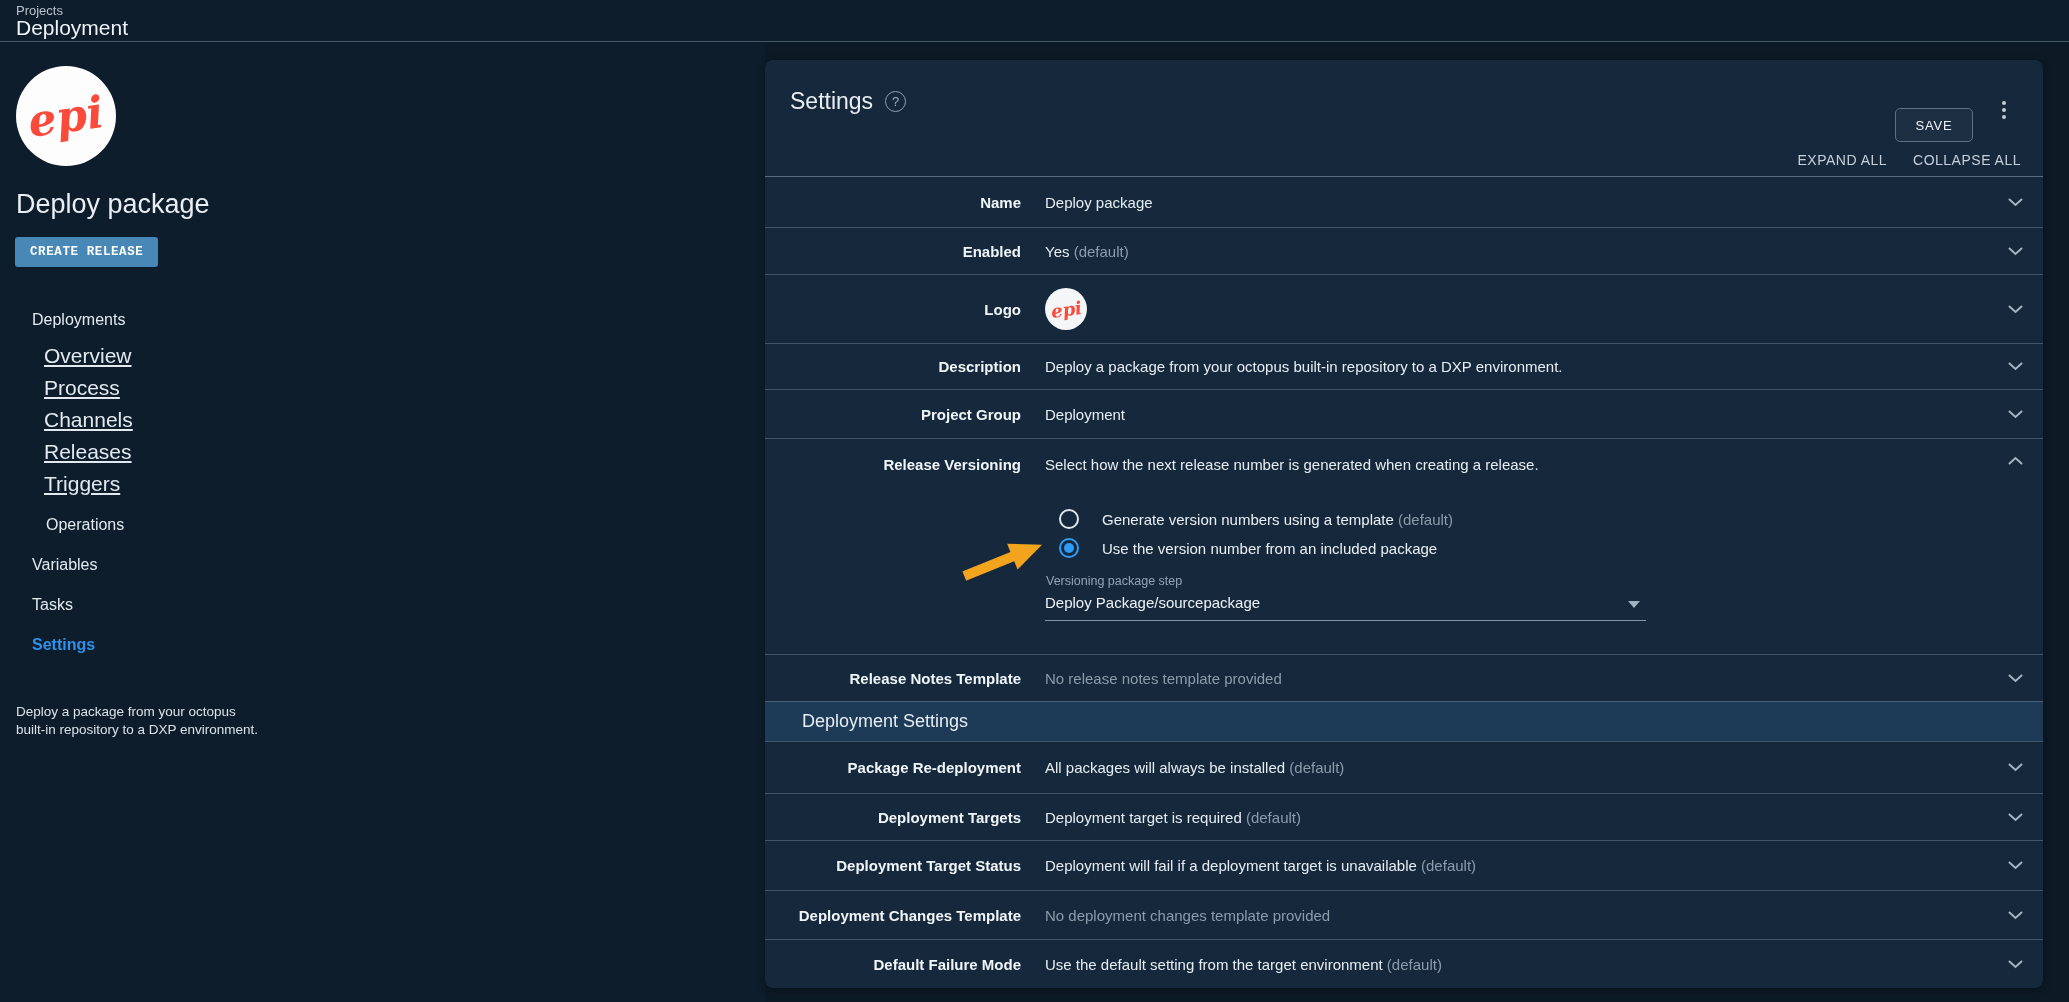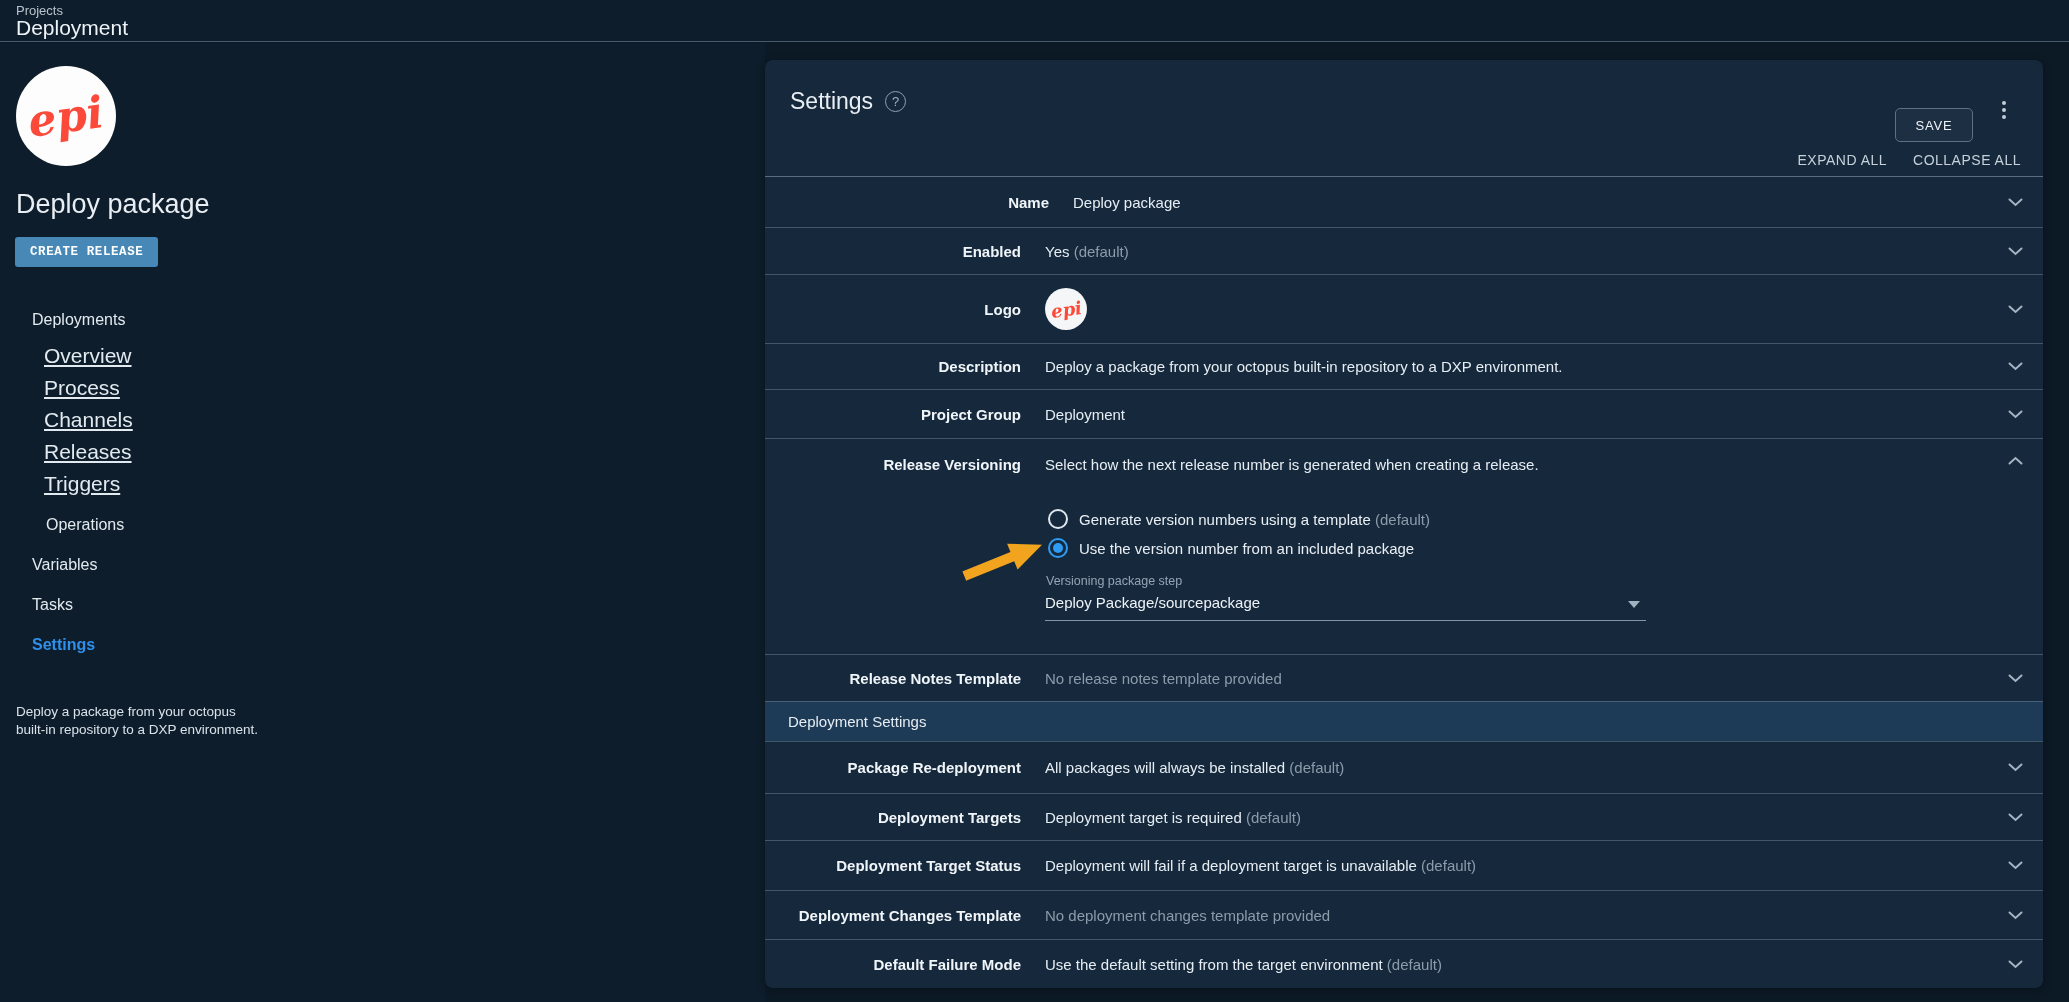--- a/index.html
+++ b/index.html
@@ -60,40 +60,40 @@
     font-family:"Liberation Sans", sans-serif;
     margin-top:14px;
   }
   .kebab { position:absolute; right:32px; top:41px; width:14px; cursor:pointer;
     display:flex; flex-direction:column; align-items:center; gap:3px; }
   .kebab i { width:4px; height:4px; border-radius:50%; background:#c2cdd6; }
   .header-links { position:absolute; right:22px; top:92px; display:flex; gap:26px; }
   .header-links span { font-size:14px; letter-spacing:.5px; color:#c6d1da; cursor:pointer; }
   
   .row { display:flex; align-items:center; border-top:1px solid rgba(151,173,194,.34); position:relative; }
-  .row.first { border-top:none;padding-left:28px; }
+  .row.first { border-top:none; }
   .row-label { width:256px; text-align:right; font-weight:bold; font-size:15px; color:#f0f5f9; flex:0 0 256px; }
   .row-value { margin-left:24px; font-size:15px; color:#e6edf3; }
   .muted { color:#8b9cab; }
   .chev { margin-left:auto; margin-right:20px; display:flex; cursor:pointer; }
   .chev.up svg { transform:rotate(180deg); }
   .band {
     height:40px; border-top:1px solid rgba(151,173,194,.34);
-    background:#1d3a56; display:flex; align-items:center; padding-left:23px;
-    font-size:15px; color:#e6edf3;
+    background:#1d3a56; display:flex; align-items:center; padding-left:37px;
+    font-size:18px; color:#e6edf3;
   }
   .mini-logo { width:42px; height:42px; border-radius:50%; background:#f4f6f8;
     display:flex; align-items:center; justify-content:center; }
   .mini-logo .epitext { font-size:18px; }
   
   .rv-row { display:block; }
   .rv-label { position:absolute; left:0; top:17px; }
   .rv-value { position:absolute; left:280px; top:17px; margin-left:0; }
   .rv-chev { position:absolute; right:20px; top:17px; margin:0; }
-  .radio-line { position:absolute; left:283px; display:flex; align-items:center; gap:11px; cursor:pointer;justify-content:center; }
+  .radio-line { position:absolute; left:294px; display:flex; align-items:center; gap:23px; cursor:pointer;justify-content:center; }
   .radio { width:20px; height:20px; border-radius:50%; border:2px solid #dfe7ee; flex:0 0 20px; position:relative; }
   .radio.selected { border-color:#2e9cf4; }
   .radio.selected::after {
     content:""; position:absolute; left:3px; top:3px; width:10px; height:10px;
     border-radius:50%; background:#2e9cf4;
   }
   .radio-text { font-size:15px; color:#e9eff4; }
   .annot-arrow { position:absolute; left:196px; top:106px; width:86px; height:30px; transform:rotate(-22deg); }
   .select-label { position:absolute; left:281px; top:135px; font-size:12.5px; color:#93a5b4; }
   .dd { position:absolute; left:280px; top:152px; width:601px; height:30px;

